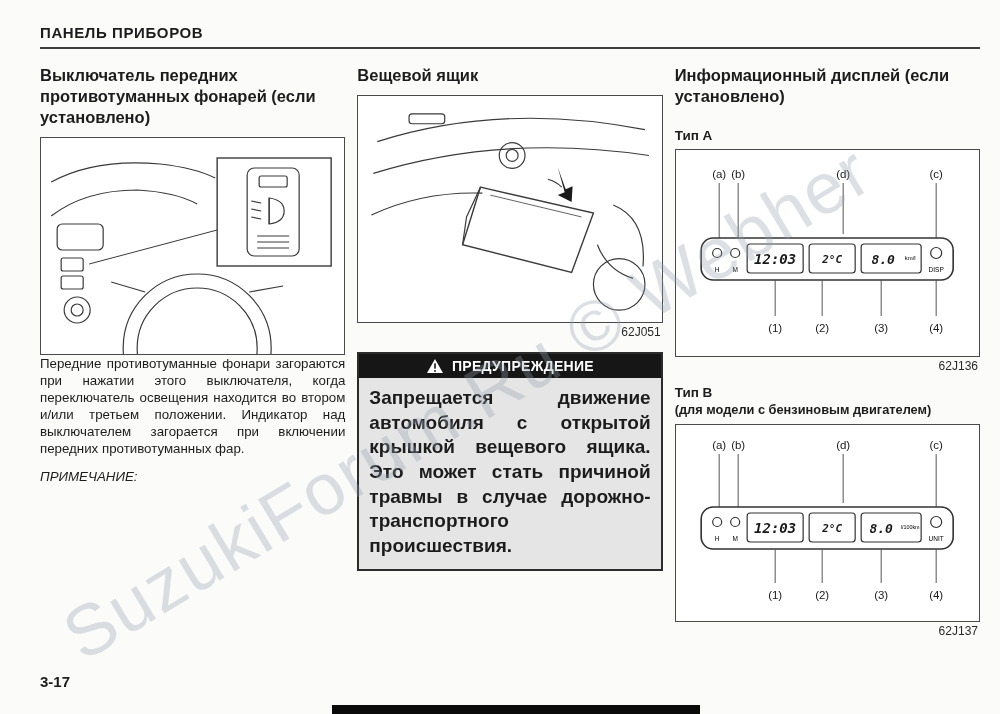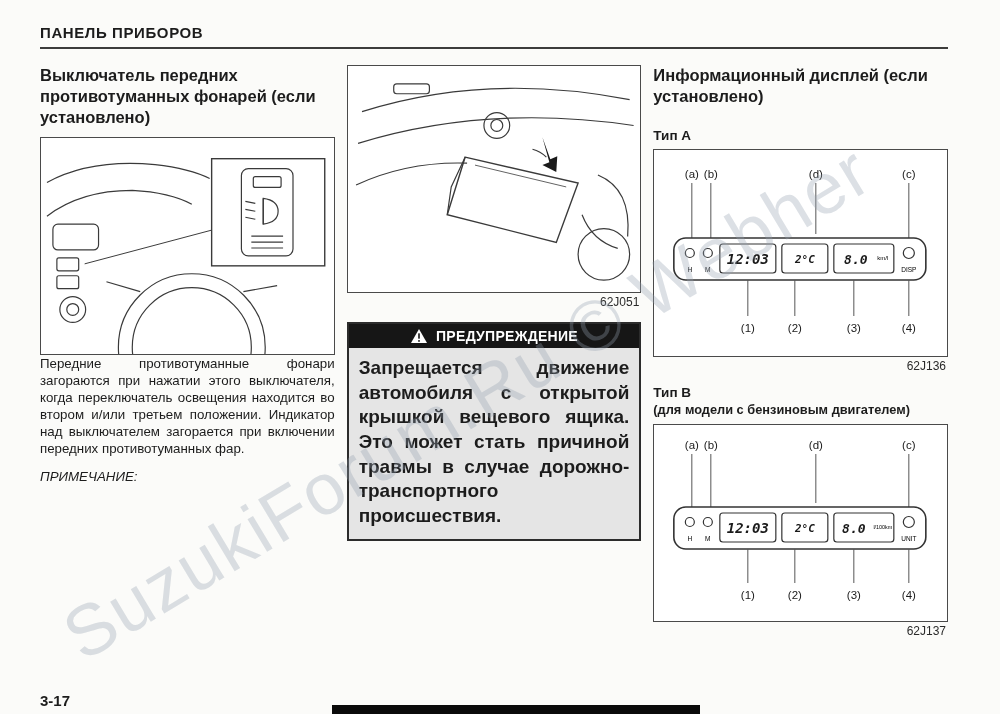--- a/index.html
+++ b/index.html
@@ -4,21 +4,21 @@
 <style>
   * { margin:0; padding:0; box-sizing:border-box; }
   html,body { width:1000px; height:714px; }
   body {
     background:#fbfbf9;
     font-family:"Liberation Sans", sans-serif;
     color:#1c1c1c;
     position:relative;
     overflow:hidden;
   }
-  .page { position:absolute; inset:0; padding:24px 52px 0 40px; }
+  .page { position:absolute; inset:0; padding:24px 20px 0 40px; }
   .header-title { font-size:15px; font-weight:bold; letter-spacing:0.6px; }
   .header-rule { border-bottom:2px solid #3c3c3c; margin-top:6px; margin-bottom:16px; }
   .columns { display:flex; gap:12px; align-items:flex-start; }
   .col { flex:1; min-width:0; }
   h2.section { font-size:16.5px; font-weight:bold; line-height:1.27; margin-bottom:9px; }
   .type-title { font-size:13.5px; font-weight:bold; line-height:1.3; margin-top:11px; }
   .type-sub { font-size:12.8px; font-weight:bold; line-height:1.3; }
   .figure { border:1px solid #4a4a4a; background:#ffffff; overflow:hidden; }
   .figure svg { display:block; width:100%; height:100%; }
   .fig1 { height:218px; }
@@ -31,21 +31,21 @@
   .note-body { font-style:italic; }
   .warning { border:2px solid #2c2c2c; margin-top:13px; background:#e5e5e5; }
   .warning-header {
     background:#161616; color:#ffffff; font-weight:bold; font-size:14px;
     display:flex; align-items:center; justify-content:center; gap:8px;
     padding:4px 0; letter-spacing:0.3px;
   }
   .warning-body { padding:8px 10px 10px 10px; font-weight:bold; font-size:19px; line-height:1.3; text-align:justify; }
   .lcd { font-family:"DejaVu Sans Mono", monospace; font-style:italic; font-weight:bold; fill:#1a1a1a; }
   .callout { font-size:11.5px; fill:#1a1a1a; }
-  .page-number { position:absolute; left:40px; bottom:5px; font-size:15px; font-weight:bold; }
+  .page-number { position:absolute; left:40px; bottom:24px; font-size:15px; font-weight:bold; }
   .watermark {
     position:absolute; left:70px; top:600px; width:1200px;
     transform:rotate(-31deg); transform-origin:left center;
     font-size:72px; letter-spacing:2px; white-space:nowrap;
     color:rgba(150,160,175,0.33); pointer-events:none; user-select:none;
   }
   .scan-bar { position:absolute; left:332px; bottom:0; width:368px; height:9px; background:#0a0a0a; }
 </style>
 </head>
 <body>
@@ -88,20 +88,21 @@
             <line x1="212" y1="110" x2="244" y2="110"></line>
           </g>
         </svg>
       </div>
 
       <p class="body">Передние противотуманные фонари загораются при нажатии этого выключателя, когда переключатель освещения находится во втором и/или третьем положении. Индикатор над выключателем загорается при включении передних противотуманных фар.</p>
       <p class="note-head">ПРИМЕЧАНИЕ:</p>
     </div>
 
     <div class="col">
+      <h2 class="section">Вещевой ящик</h2>
 
       <div class="figure fig2">
         <svg viewBox="0 0 295 228" preserveAspectRatio="xMidYMid meet">
           <g fill="none" stroke="#3a3a3a" stroke-width="1.2">
             <path d="M14 46 Q140 6 284 34"></path>
             <path d="M10 78 Q140 38 288 60"></path>
             <rect x="46" y="18" width="36" height="10" rx="3"></rect>
             <path d="M8 120 Q60 96 120 98"></path>
             <circle cx="150" cy="60" r="13"></circle>
             <circle cx="150" cy="60" r="6"></circle>

